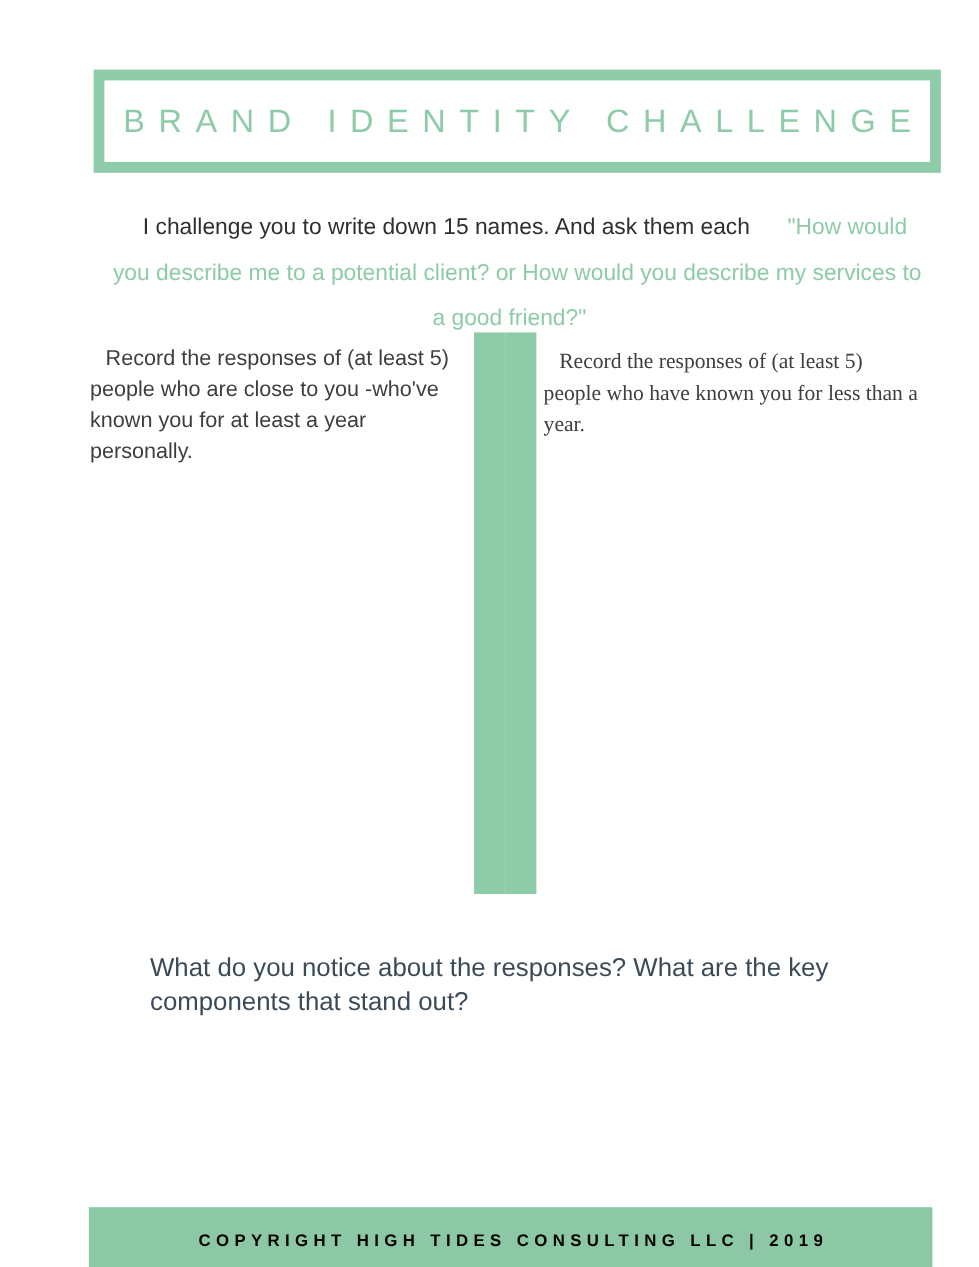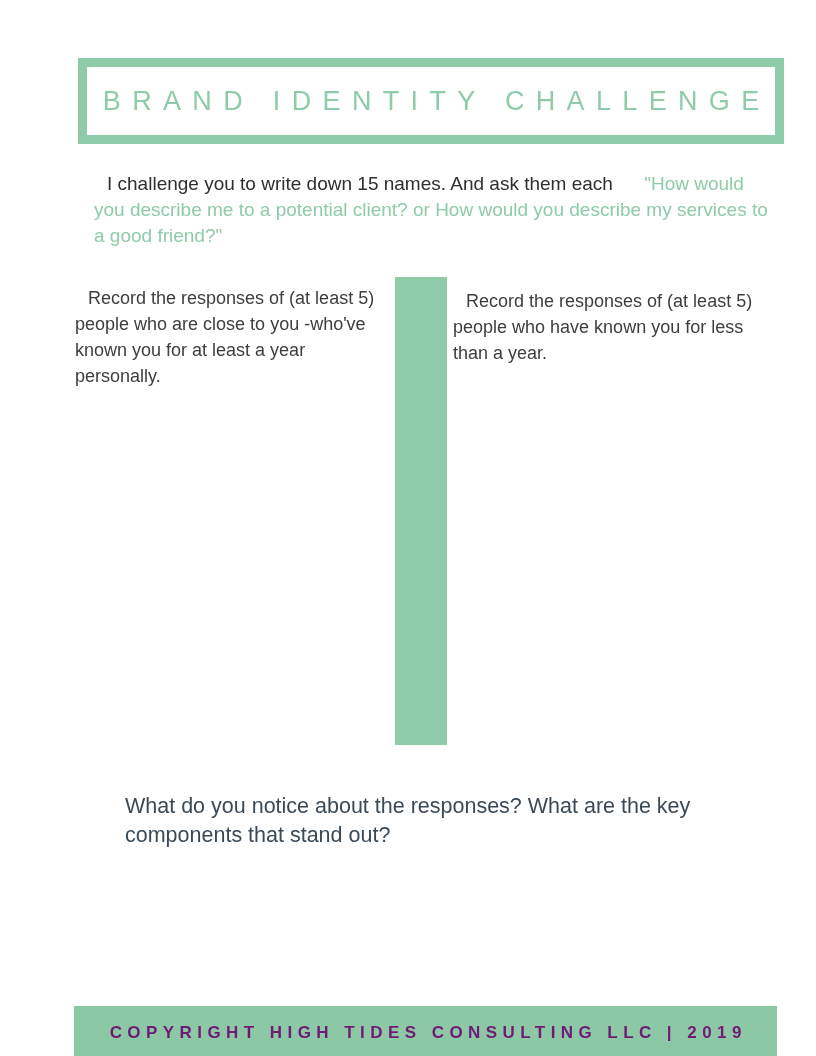--- a/index.html
+++ b/index.html
@@ -39,22 +39,23 @@
     text-indent: 0.42em; 
     white-space: nowrap;
   }
 
   
   .intro-paragraph {
     position: absolute;
     left: 55px;
     top: 132px;
     width: 700px;
+    text-align: center;
     font-size: 19px;
-    line-height: 26px;
+    line-height: 38px;
     color: #2f2f2f;
   }
   .intro-quote {
     color: #8ecba8;
   }
 
   
   .columns-section {
     position: absolute;
     left: 30px;
@@ -71,20 +72,21 @@
     font-size: 18px;
     line-height: 26px;
     color: #3e3e3e;
   }
   .response-column.middle {
     flex: 1.14 1 0;
     padding-top: 12px;
   }
   .response-column.right {
     padding-top: 11px;
+    font-family: Liberation Serif, serif;
   }
   .column-divider {
     width: 7px;
     background: #8ecba8;
     flex: 0 0 7px;
   }
 
   
   .question-text {
     position: absolute;
@@ -103,22 +105,22 @@
     left: 48px;
     top: 980px;
     width: 703px;
     height: 54px;
     background: #8cc8a5;
     display: flex;
     align-items: center;
     justify-content: center;
   }
   .footer-text {
-    color: #701a75;
-    font-size: 17px;
+    color: #000000;
+    font-size: 14px;
     font-weight: 700;
     letter-spacing: 0.32em;
     text-indent: 0.32em;
     white-space: nowrap;
   }
 </style>
 </head>
 <body>
 
 <div class="page">

